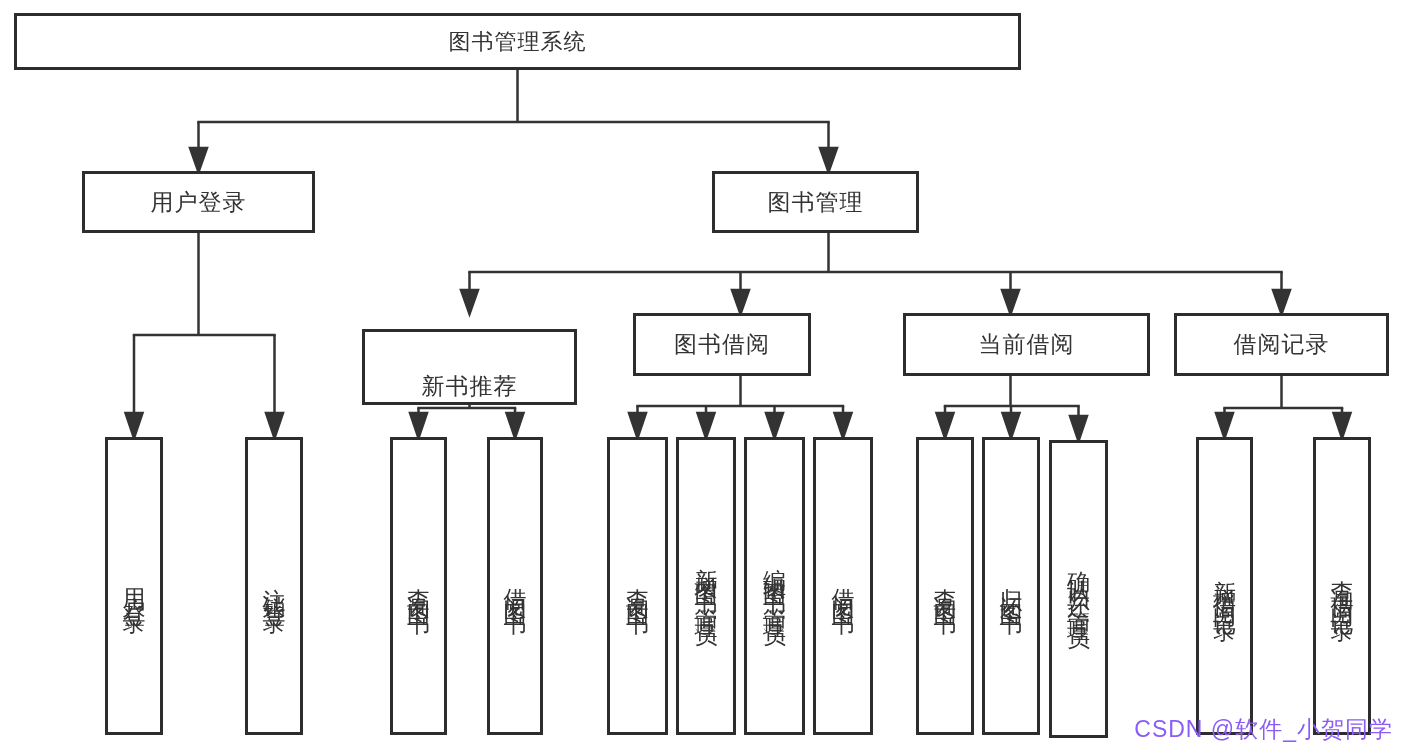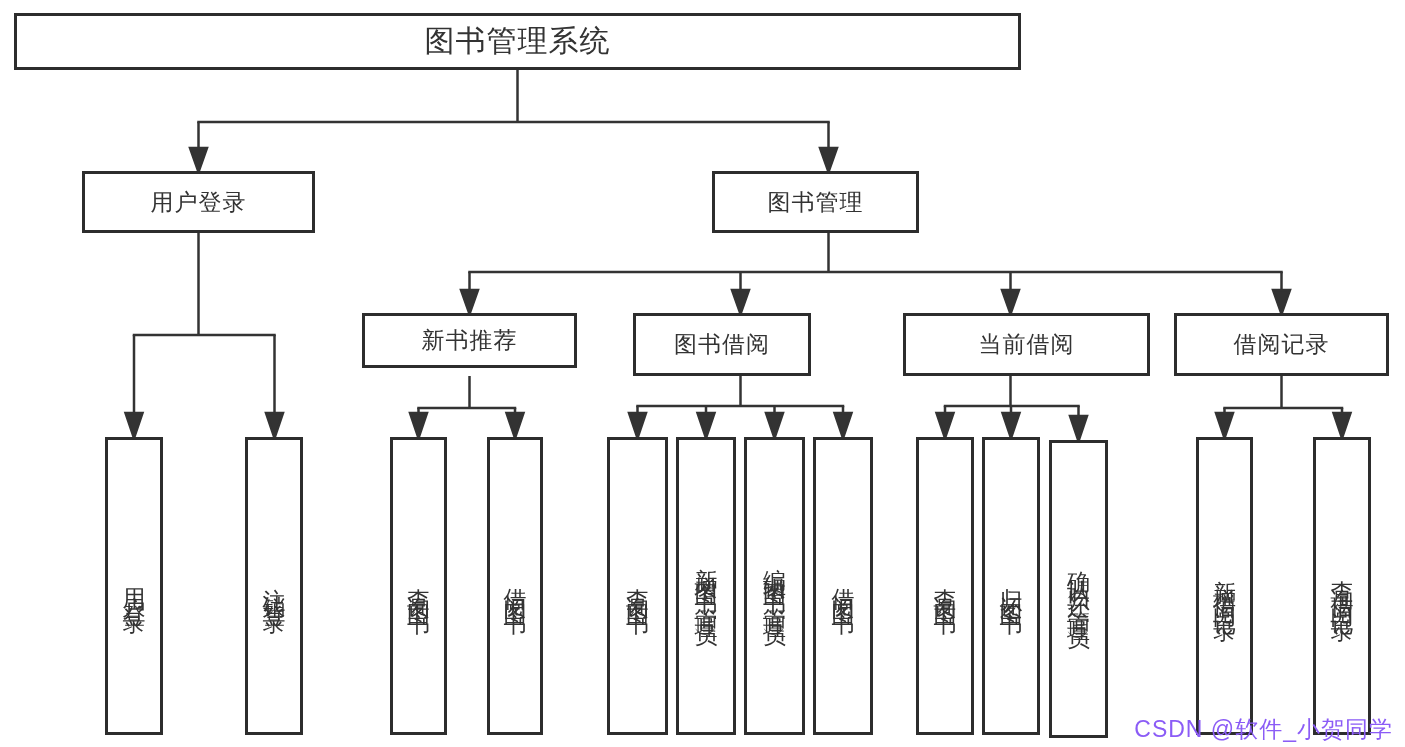--- a/index.html
+++ b/index.html
@@ -142,32 +142,32 @@
         <line x1="1281.5" y1="376" x2="1281.5" y2="408"></line>
         <line x1="1223.25" y1="408" x2="1343.25" y2="408"></line>
         <line x1="1224.5" y1="408" x2="1224.5" y2="417"></line>
         <polygon points="1216,413 1233,413 1224.5,438"></polygon>
         <line x1="1342" y1="408" x2="1342" y2="417"></line>
         <polygon points="1333.5,413 1350.5,413 1342,438"></polygon>
       </g>
     </g>
   </svg>
 
-  <div class="box" style="left:14px; top:13px; width:1007px; height:57px; font-size:30px;">
+  <div class="box" style="left:14px; top:13px; width:1007px; height:57px; font-size:22px;">
     <span>图书管理系统</span>
   </div>
 
   <div class="box" style="left:82px; top:171px; width:233px; height:62px;">
     <span>用户登录</span>
   </div>
   <div class="box" style="left:712px; top:171px; width:207px; height:62px;">
     <span>图书管理</span>
   </div>
 
-  <div class="box" style="left:362px; top:313px; width:215px; height:55px;">
+  <div class="box" style="left:362px; top:329px; width:215px; height:76px;align-items:flex-end;">
     <span>新书推荐</span>
   </div>
   <div class="box" style="left:633px; top:313px; width:178px; height:63px;">
     <span>图书借阅</span>
   </div>
   <div class="box" style="left:903px; top:313px; width:247px; height:63px;">
     <span>当前借阅</span>
   </div>
   <div class="box" style="left:1174px; top:313px; width:215px; height:63px;">
     <span>借阅记录</span>

